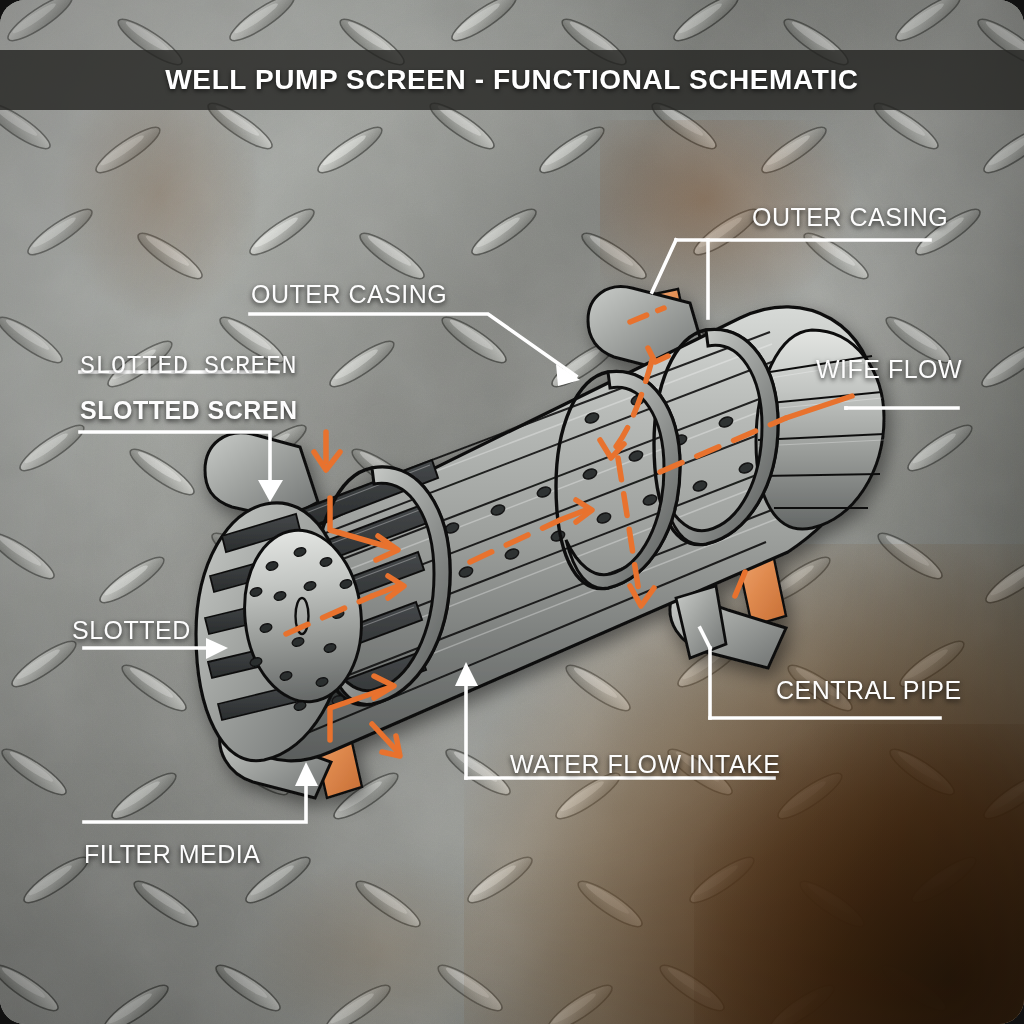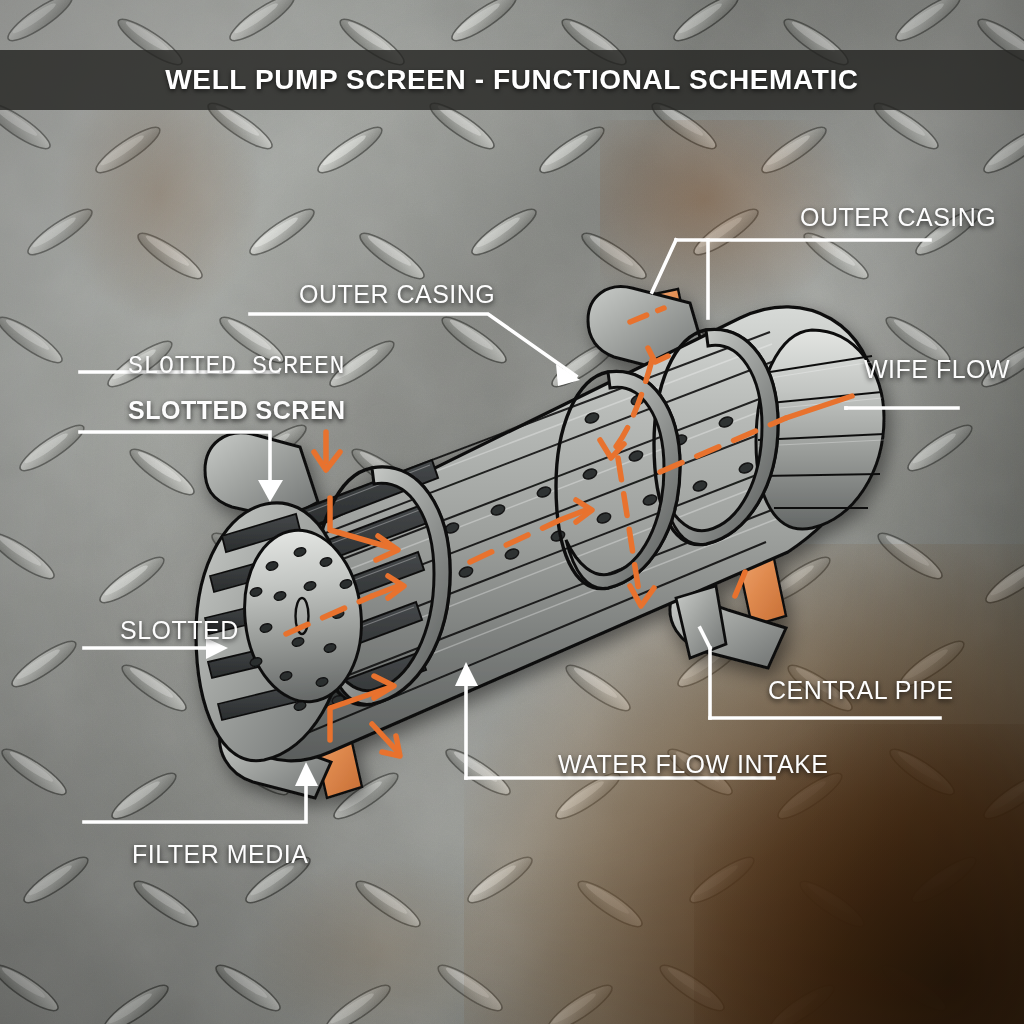--- a/index.html
+++ b/index.html
@@ -1,19 +1,20 @@
 <!DOCTYPE html>
 <html><head>
 <meta charset="utf-8">
 <style>
   html,body{margin:0;padding:0;background:#111;}
   #stage{
     position:relative;width:1024px;height:1024px;overflow:hidden;
     font-family:"Liberation Sans",sans-serif;
     background:#8e8f8b;
+    border-radius:25px;
   }
   
   #plate{position:absolute;inset:0;}
   #plate svg{display:block;width:1024px;height:1024px;}
   .rustwrap{position:absolute;inset:0;pointer-events:none;}
   .rust1{position:absolute;right:-60px;bottom:-80px;width:620px;height:560px;
     background:radial-gradient(ellipse at 70% 75%, rgba(92,52,18,.92) 0%, rgba(104,63,25,.78) 28%, rgba(120,80,36,.45) 52%, rgba(120,85,45,0) 78%);}
   .rust2{position:absolute;right:0px;bottom:0px;width:330px;height:300px;
     background:radial-gradient(ellipse at 78% 85%, rgba(58,34,12,.92) 0%, rgba(78,45,16,.6) 45%, rgba(90,55,22,0) 80%);}
   .rust3{position:absolute;left:600px;top:120px;width:260px;height:200px;
@@ -39,21 +40,21 @@
     text-shadow:0 2px 4px rgba(0,0,0,.6);white-space:nowrap;
   }
 
   
   #art{position:absolute;left:0;top:0;width:1024px;height:1024px;}
   #art svg{display:block;width:1024px;height:1024px;}
 
   
   .lbl{
     position:absolute;color:#fdfdfd;font-size:25px;letter-spacing:.5px;
-    white-space:nowrap;text-shadow:0 2px 5px rgba(0,0,0,.75);margin-left:48px;
+    white-space:nowrap;text-shadow:0 2px 5px rgba(0,0,0,.75);
   }
   #overlay{position:absolute;inset:0;}
   #leaders{position:absolute;inset:0;}
   #leaders svg{display:block;width:1024px;height:1024px;}
 </style>
 </head>
 <body>
 
 <div id="stage">
 
@@ -568,18 +569,18 @@
     <div class="ttxt">WELL PUMP SCREEN - FUNCTIONAL SCHEMATIC</div>
   </div>
 
   <div id="overlay">
     <div class="lbl" style="left:752px;top:203px;">OUTER CASING</div>
     <div class="lbl" style="left:251px;top:280px;">OUTER CASING</div>
     <div class="lbl" style="left:80px;top:352px;font-family:Liberation Mono, monospace;">SLOTTED SCREEN</div>
     <div class="lbl" style="left:80px;top:396px;font-weight:bold;">SLOTTED SCREN</div>
     <div class="lbl" style="left:816px;top:355px;">WIFE FLOW</div>
     <div class="lbl" style="left:72px;top:616px;">SLOTTED</div>
-    <div class="lbl" style="left:720px;top:676px;">CENTRAL PIPE</div>
+    <div class="lbl" style="left:776px;top:676px;">CENTRAL PIPE</div>
     <div class="lbl" style="left:510px;top:750px;">WATER FLOW INTAKE</div>
     <div class="lbl" style="left:84px;top:840px;">FILTER MEDIA</div>
   </div>
 
 </div>
 
 </body></html>

